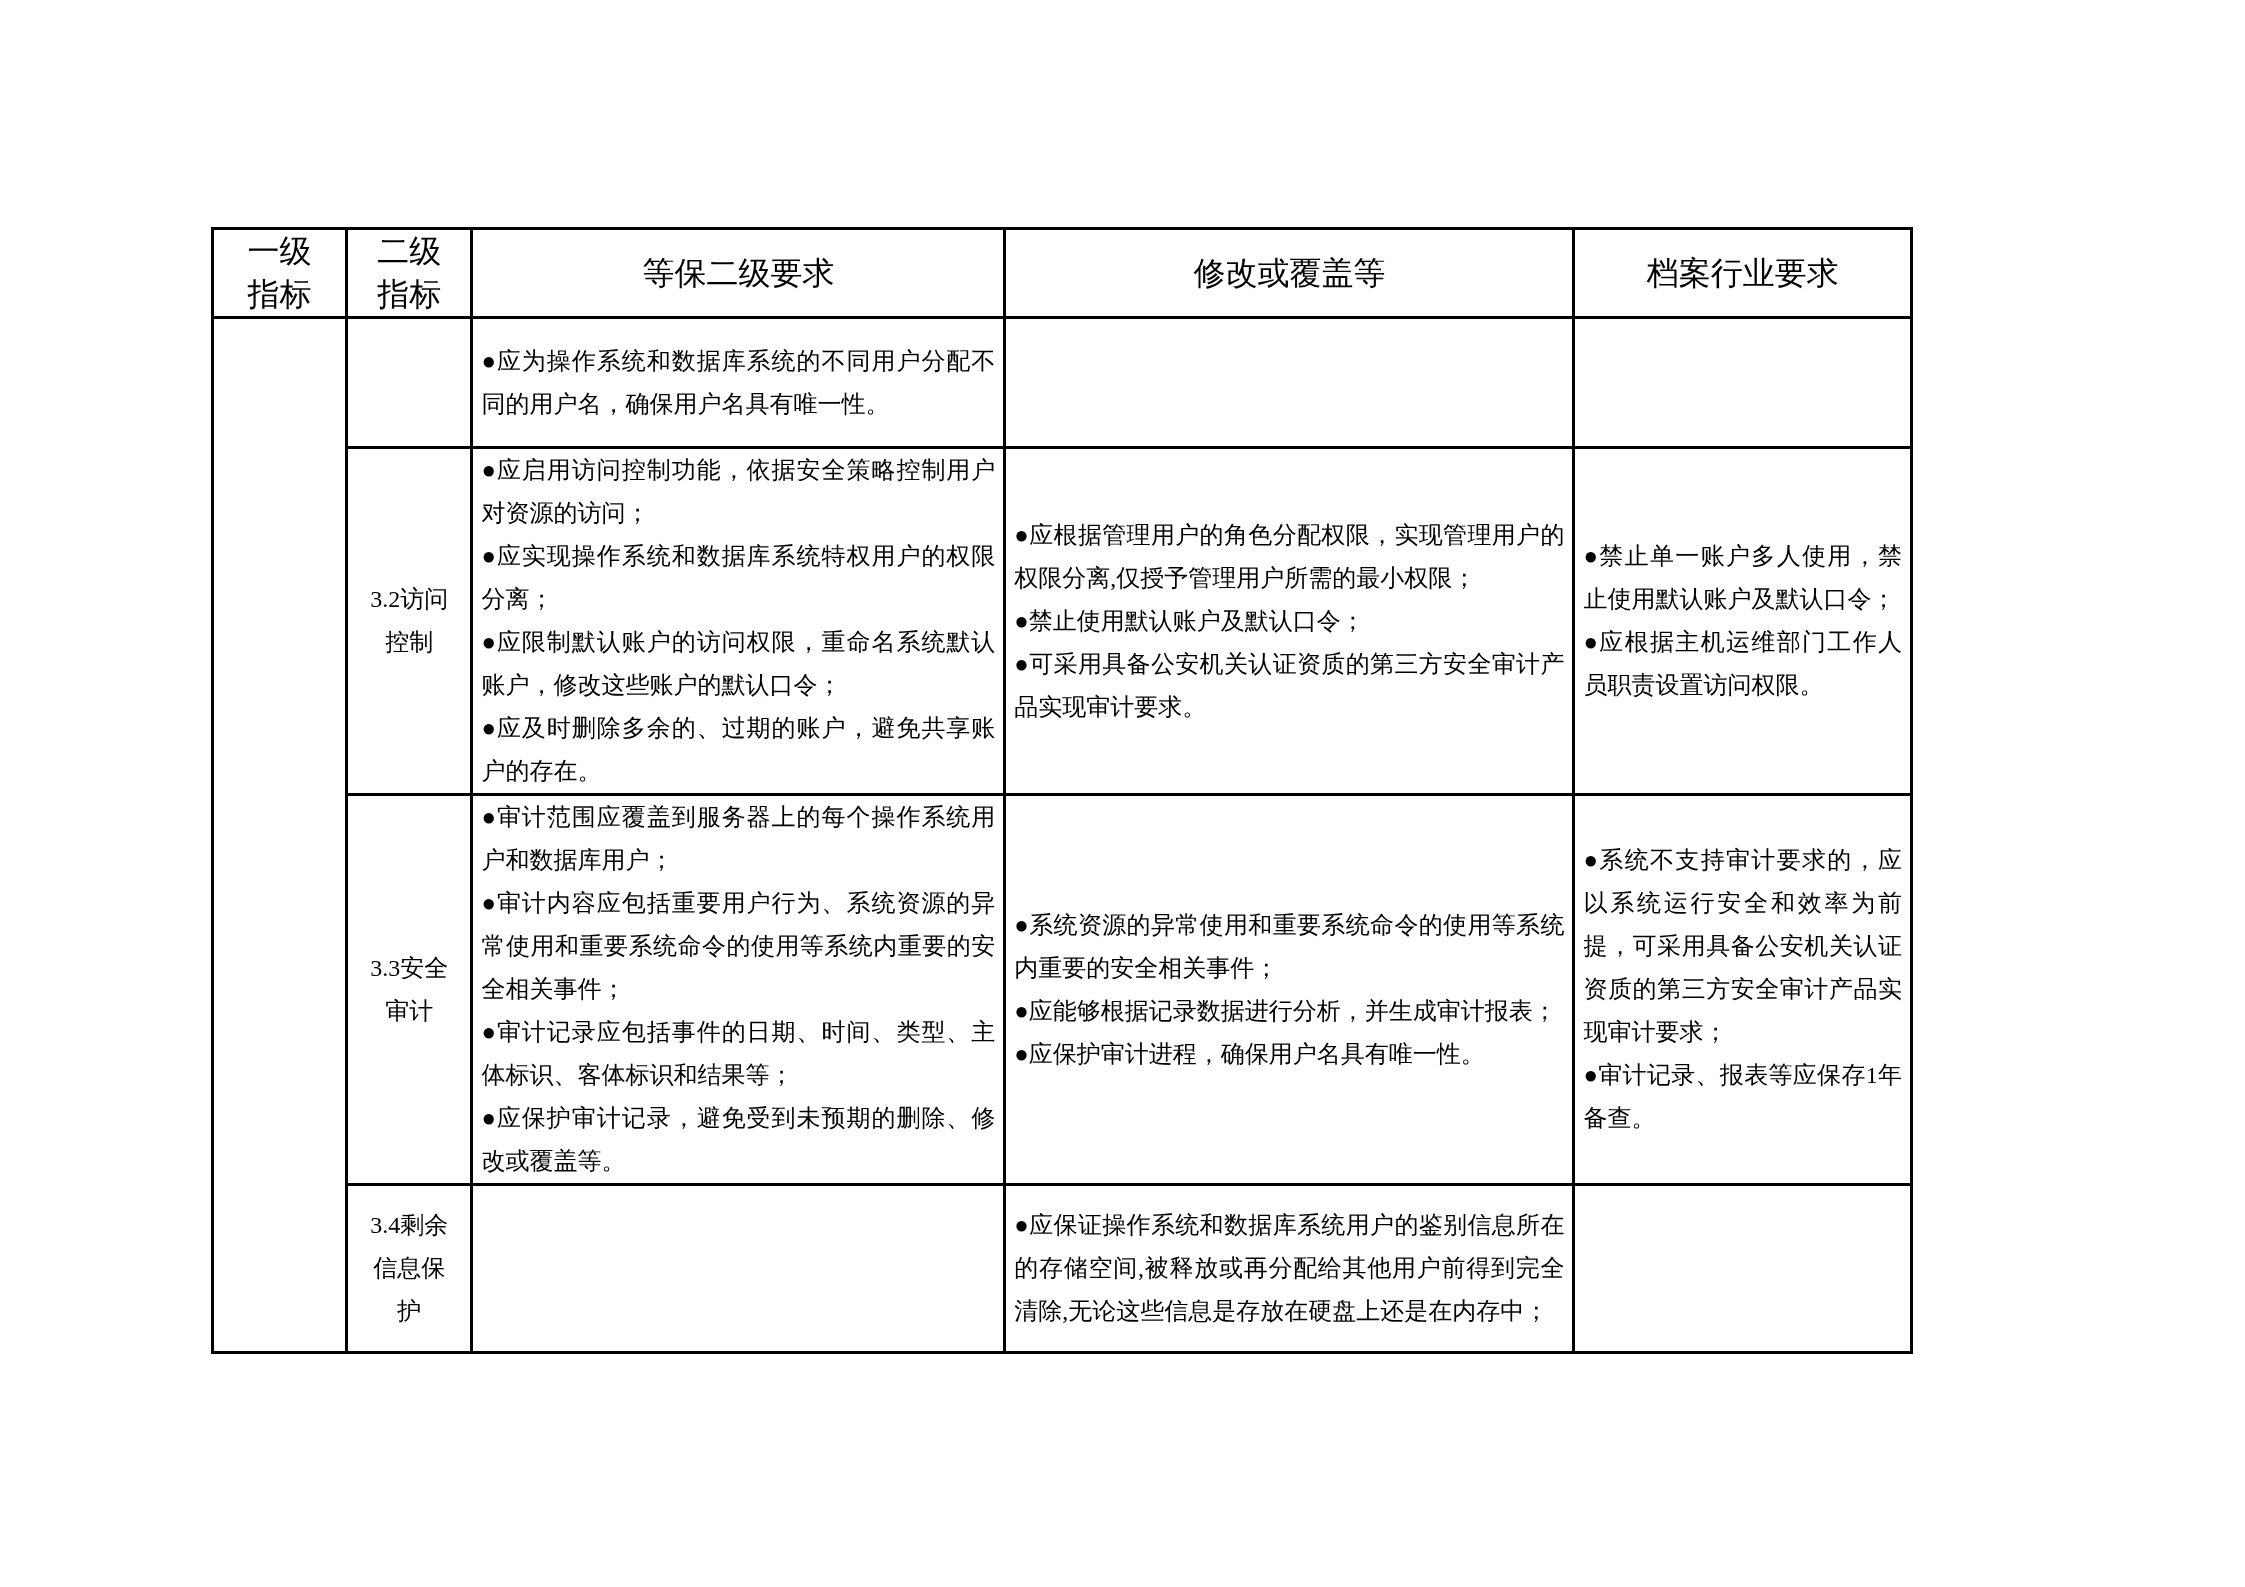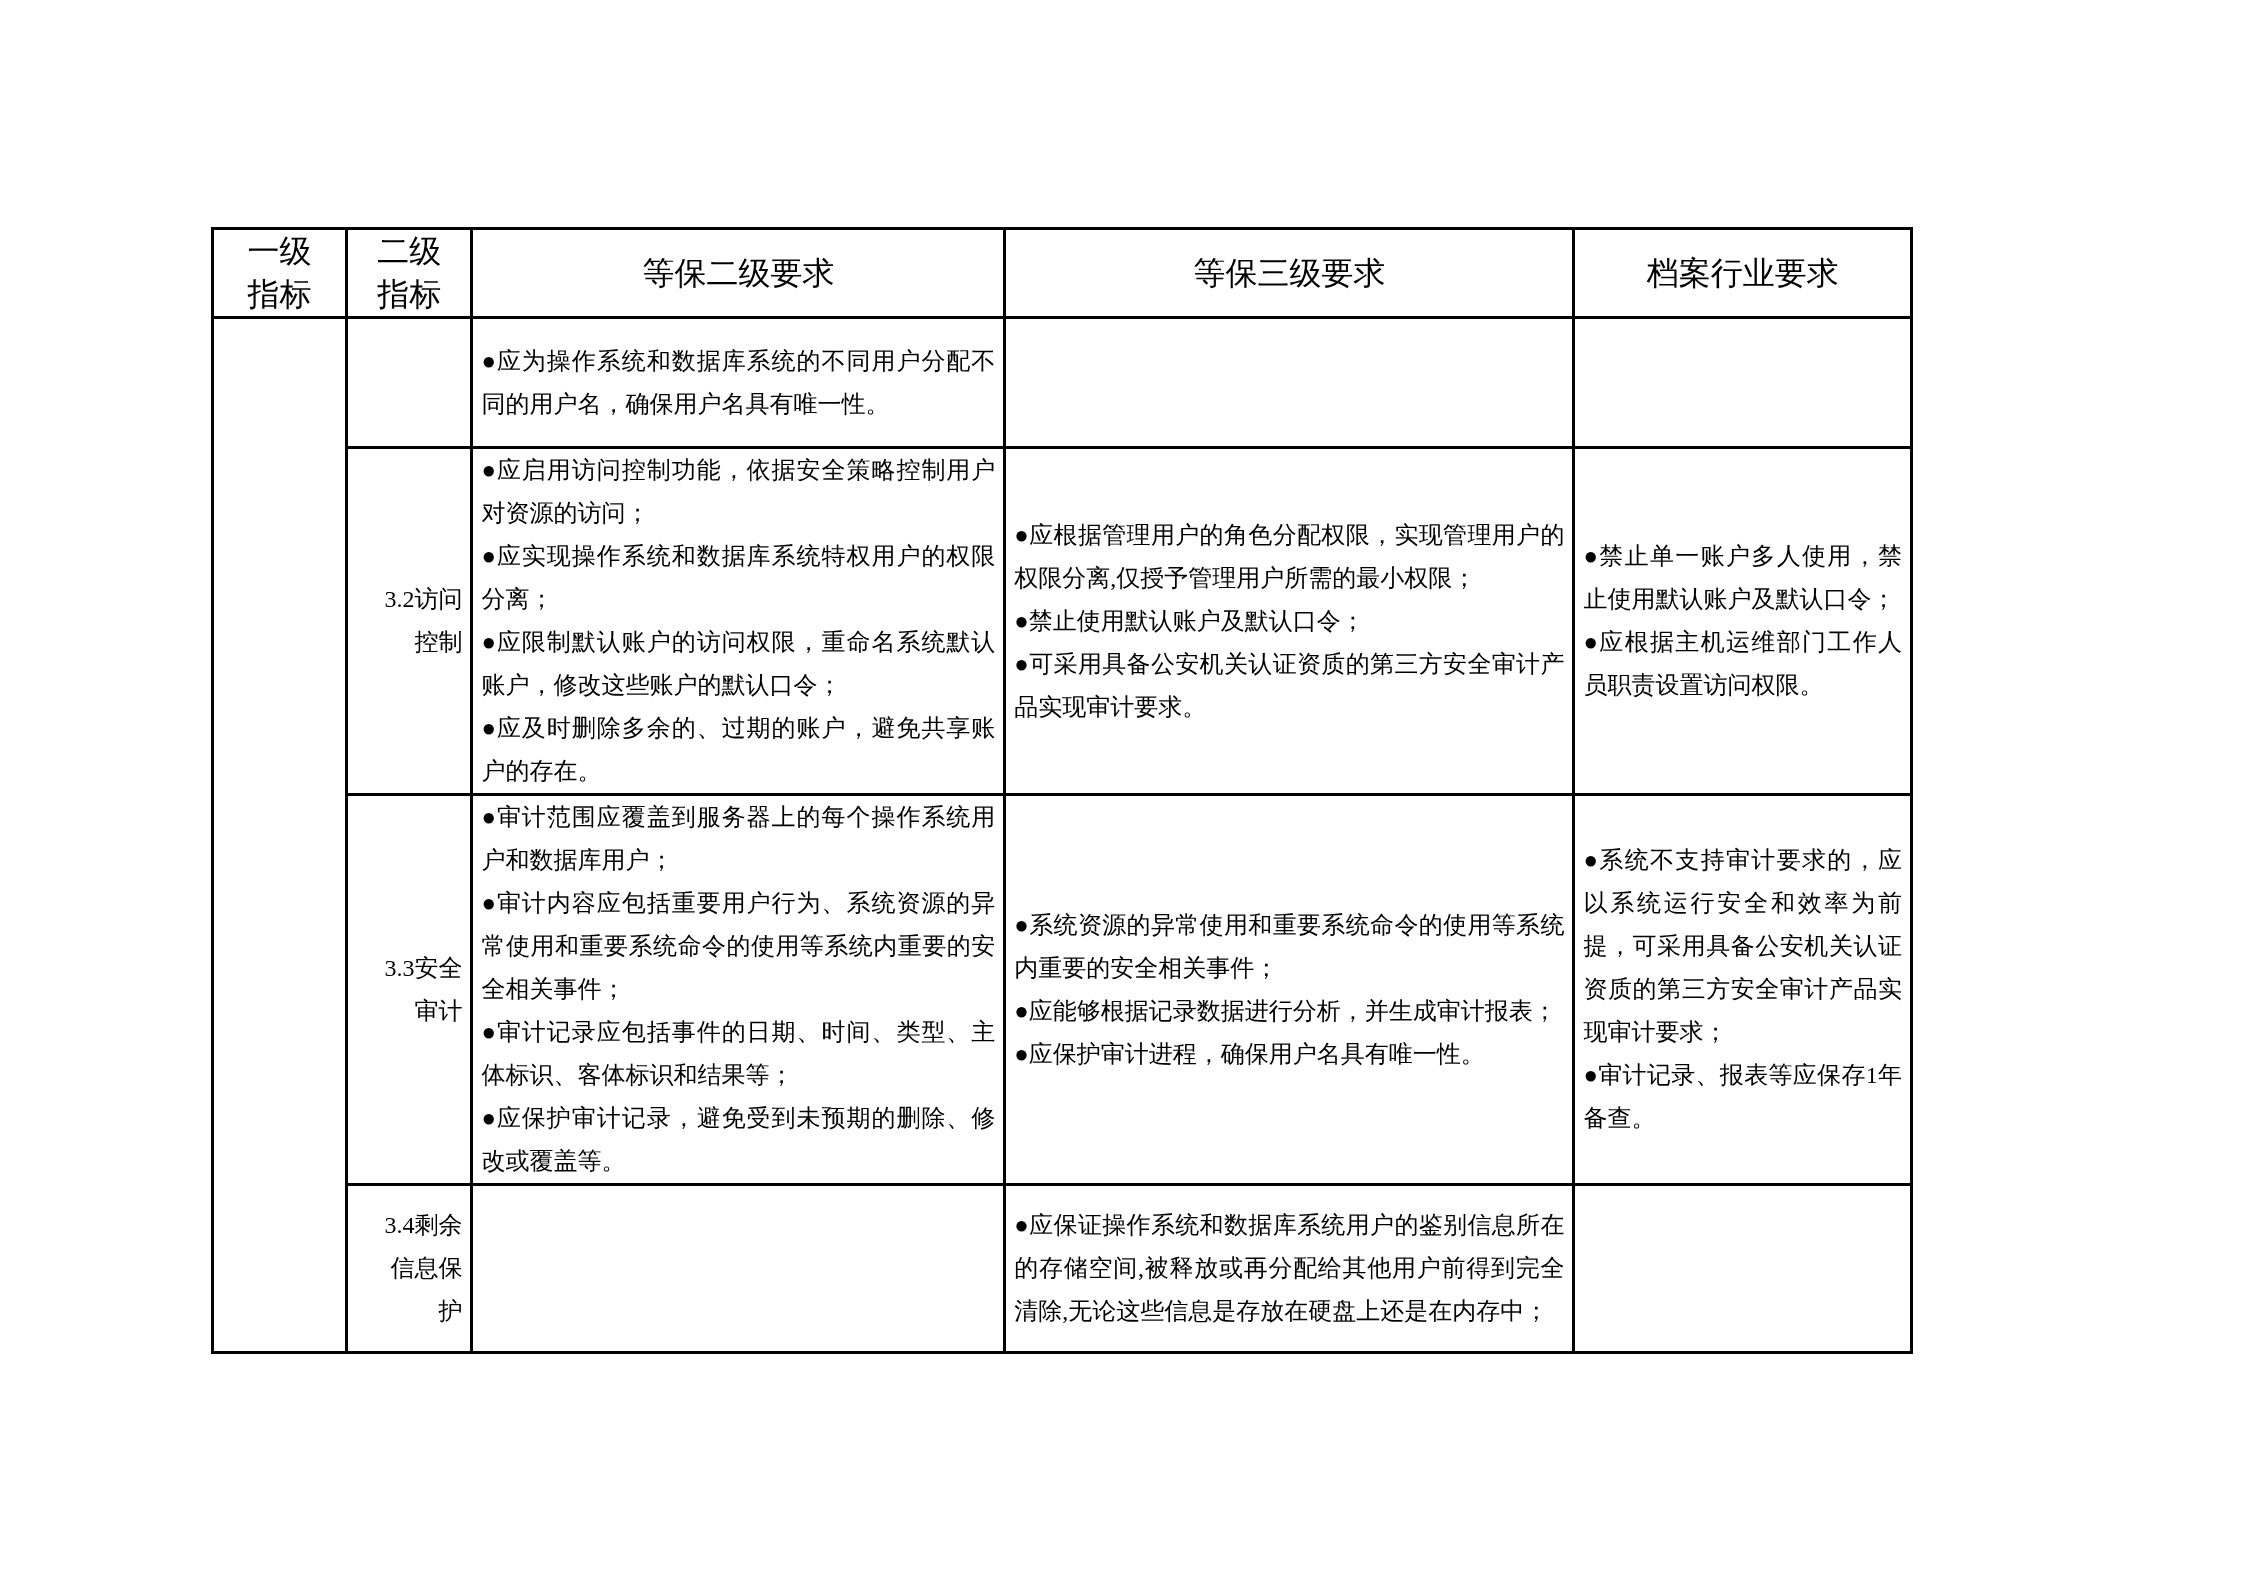--- a/index.html
+++ b/index.html
@@ -40,21 +40,21 @@
     font-size: 32px;
     text-align: center;
     white-space: pre-line;
   }
   tr.header-row   { height: 86px; }
   tr.row-account  { height: 130px; }
   tr.row-access   { height: 345px; }
   tr.row-audit    { height: 386px; }
   tr.row-residual { height: 168px; }
   td.label-cell {
-    text-align: right;
+    text-align: center;
     white-space: pre-line;
   }
   td.req-cell {
     text-align: justify;
     text-justify: inter-character;
     line-break: strict;
   }
   td.req-cell p.bullet { margin: 0; }
 </style>
 </head>
@@ -69,21 +69,21 @@
       <col style="width:622px">
       <col style="width:366px">
     </colgroup>
     <thead>
       <tr class="header-row">
         <th>一级
 指标</th>
         <th>二级
 指标</th>
         <th>等保二级要求</th>
-        <th>等保三级要求</th>
+        <th>修改或覆盖等</th>
         <th>档案行业要求</th>
       </tr>
     </thead>
     <tbody>
       <tr class="row-account">
         <td class="label-cell" rowspan="4"></td>
         <td class="label-cell"></td>
         <td class="req-cell">
             <p class="bullet">●应为操作系统和数据库系统的不同用户分配不同的用户名，确保用户名具有唯一性。</p>
           </td>

